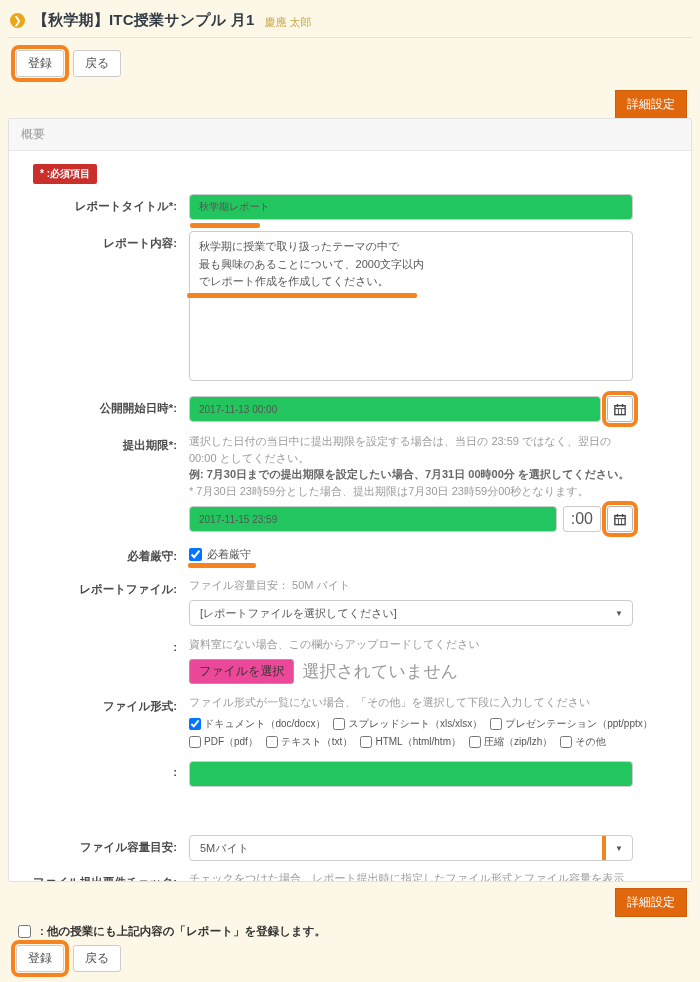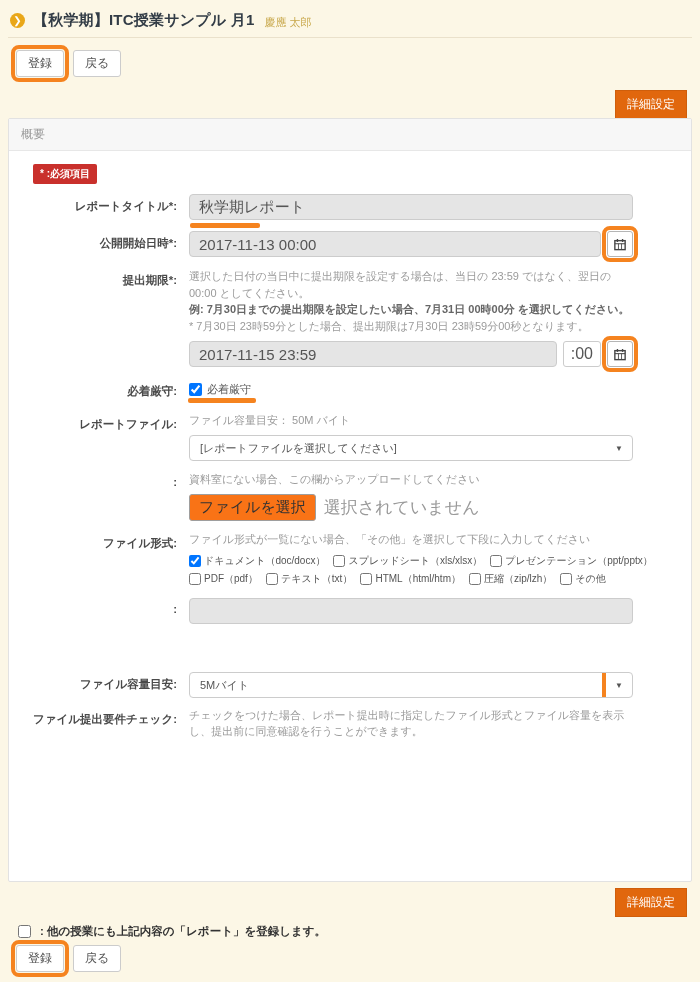--- a/index.html
+++ b/index.html
@@ -43,21 +43,21 @@
     padding:3px 7px; border-radius:2px; margin:0 0 10px 8px; }
 
   
   .row { display:flex; margin-bottom:11px; }
   .row-label { width:164px; flex:none; text-align:right; padding:5px 12px 0 0;
     font-size:11.5px; font-weight:bold; color:#4a4a4a; }
   .row-content { width:444px; position:relative; }
   .note { font-size:11px; color:#9a9a9a; line-height:1.5; }
   .note-strong { font-size:11px; color:#666; font-weight:bold; line-height:1.5; }
   .inp { width:100%; height:26px; border:1px solid #ccc; border-radius:4px; padding:0 9px;
-    font-size:15px; color:#555; background:#e5e5e5; font-family:inherit; }
+    font-size:10px; color:#555; background:#22c55e; font-family:inherit; }
   .ta { width:100%; height:150px; border:1px solid #ccc; border-radius:4px; padding:6px 9px;
     font-size:11px; line-height:1.6; color:#555; resize:none; font-family:inherit; }
   .dt-row { display:flex; align-items:center; gap:6px; }
   .dt-row .inp { flex:1; }
   .sec-box { height:26px; line-height:24px; border:1px solid #ccc; border-radius:3px; background:#fff;
     padding:0 7px; font-size:16px; color:#555; flex:none; }
   .cal-btn { width:26px; height:26px; flex:none; border:1px solid #b5b5b5; border-radius:3px;
     background:#fff; display:flex; align-items:center; justify-content:center; cursor:pointer; }
   .sel { position:relative; width:100%; height:26px; line-height:24px; border:1px solid #ccc;
     border-radius:4px; background:#fff; padding:0 32px 0 10px; font-size:11px; color:#555;
@@ -68,22 +68,22 @@
   .u-bar { position:absolute; height:5px; background:#f5831f; border-radius:2px; }
 
   .cb-row { display:flex; align-items:center; gap:8px; white-space:nowrap; overflow:hidden;
     font-size:10px; color:#555; margin-bottom:4px; }
   .cb-opt { position:relative; display:inline-flex; align-items:center; gap:3px; cursor:pointer; }
   .cb-opt input { width:12px; height:12px; margin:0; }
   .hissyu-wrap { position:relative; display:inline-flex; align-items:center; gap:5px;
     font-size:11px; color:#555; padding-top:3px; }
   .hissyu-wrap input { width:13px; height:13px; margin:0; }
   .file-row { display:flex; align-items:center; gap:8px; margin-top:7px; }
-  .file-btn { border:1px solid #9e9e9e; background:#f97316; border-radius:3px; padding:3px 9px;
-    font-size:15px; color:#333; cursor:pointer; }
+  .file-btn { border:1px solid #9e9e9e; background:#ec4899; border-radius:3px; padding:3px 9px;
+    font-size:12px; color:#333; cursor:pointer; }
   .file-status { font-size:17px; color:#999; }
   .mt6 { margin-top:6px; } .mt7 { margin-top:7px; }
 </style>
 </head>
 <body>
 
 <div class="page">
 
   <div class="hdr">
     <span class="crumb-ic">❯</span>
@@ -108,20 +108,29 @@
       
       <div class="row">
         <div class="row-label">レポートタイトル*:</div>
         <div class="row-content">
           <input class="inp" type="text" value="秋学期レポート" style="">
           <span class="u-bar" style="left:1px; top:29px; width:70px;"></span>
         </div>
       </div>
 
       
+      <div class="row">
+        <div class="row-label">レポート内容:</div>
+        <div class="row-content">
+          <textarea class="ta" style="">秋学期に授業で取り扱ったテーマの中で
+最も興味のあることについて、2000文字以内
+でレポート作成を作成してください。</textarea>
+          <span class="u-bar" style="left:-2px; top:62px; width:230px;"></span>
+        </div>
+      </div>
 
       
       <div class="row">
         <div class="row-label">公開開始日時*:</div>
         <div class="row-content dt-row">
           <input class="inp" type="text" value="2017-11-13 00:00" style="">
           <button class="cal-btn annot-outline">
             <svg width="13" height="13" viewBox="0 0 14 14">
               <rect x="1" y="2.5" width="12" height="10.5" fill="none" stroke="#444" stroke-width="1.6"></rect>
               <line x1="4" y1="0.6" x2="4" y2="4" stroke="#444" stroke-width="1.6"></line>

